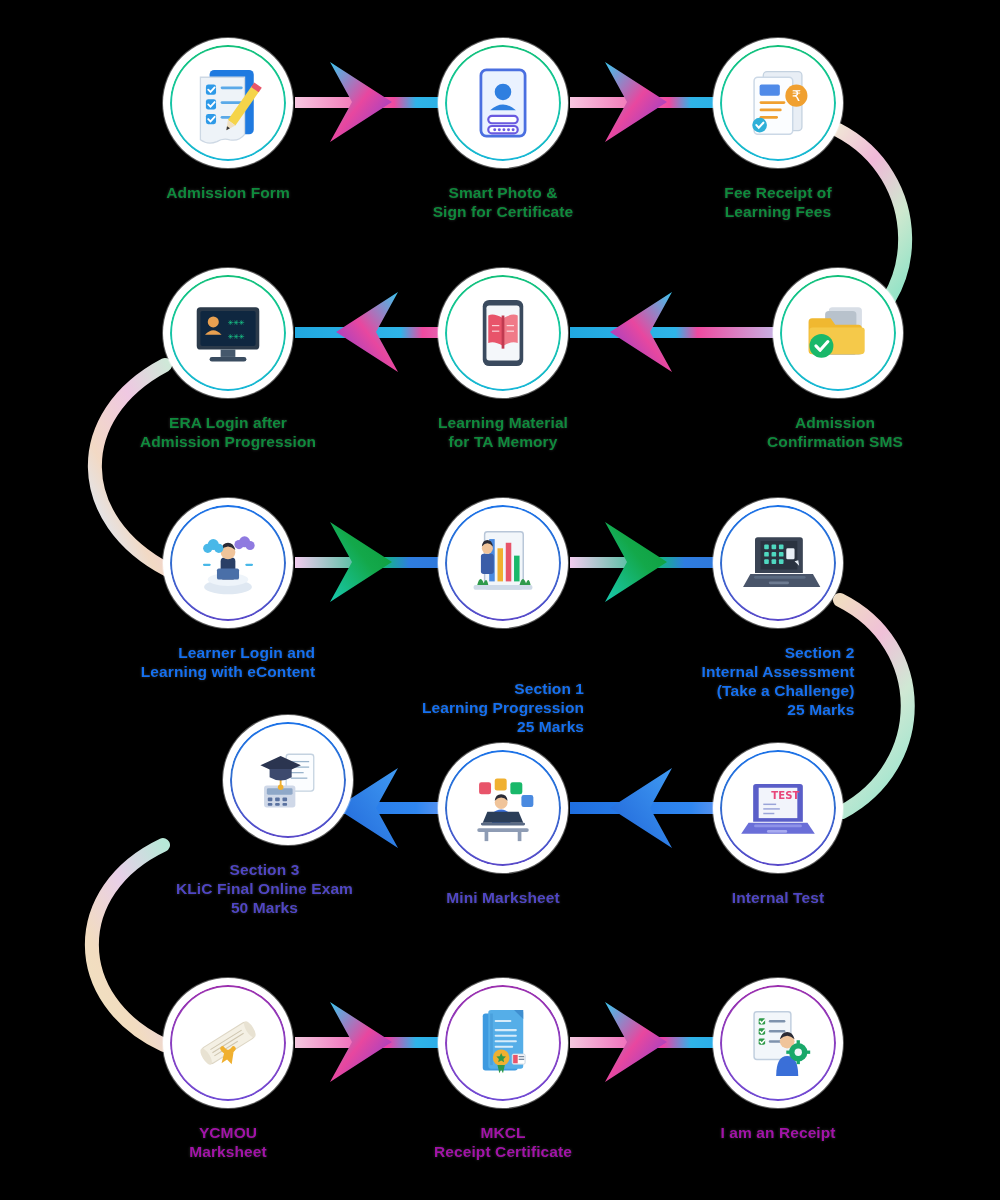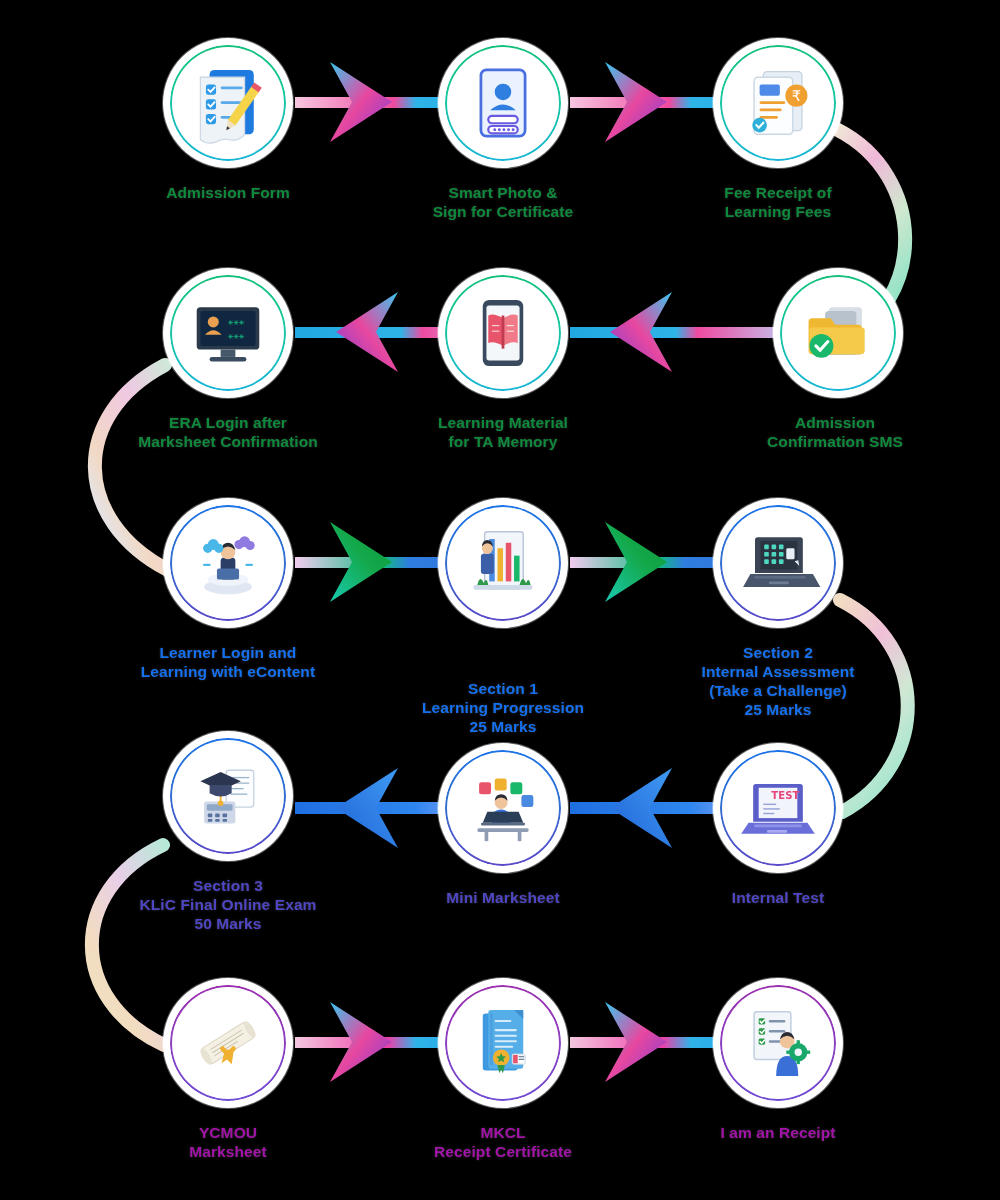--- a/index.html
+++ b/index.html
@@ -51,21 +51,21 @@
   .caption {
     margin-top: 16px;
     text-align: center;
     font-weight: bold;
     font-size: 15.5px;
     line-height: 1.22;
     letter-spacing: 0.1px;
     white-space: pre-line;
   }
   .c-green  { color: #0f8a3c; text-shadow: 0 0 3px rgba(255,255,255,.18); }
-  .c-blue   { color: #1570f0; text-shadow: 0 0 3px rgba(255,255,255,.18); }
+  .c-blue   { color: #1570f0; text-shadow: 0 0 3px rgba(255,255,255,.18); text-align: right; }
   .c-indigo { color: #4f46c4; text-shadow: 0 0 3px rgba(255,255,255,.18); }
   .c-magenta{ color: #a213a8; text-shadow: 0 0 3px rgba(255,255,255,.18); }
 </style>
 </head>
 <body>
 
 <div id="stage">
 
   <svg class="connectors" viewBox="0 0 1000 1200">
     <defs>
@@ -259,21 +259,21 @@
         <path d="M25 52 q9 -10 18 0 Z" fill="#e8a050"></path>
         <g fill="#19c988" font-size="10" font-family="DejaVu Sans Mono, monospace">
           <text x="50" y="41">✳✳✳</text>
             <text x="50" y="56">✳✳✳</text>
         </g>
         <rect x="42" y="68" width="16" height="8" fill="#45586c"></rect>
         <rect x="30" y="76" width="40" height="5" rx="2.5" fill="#3a4c60"></rect>
       </svg>
     </div>
     <div class="caption c-green">ERA Login after
-Marksheet Confirmation</div>
+Admission Progression</div>
   </div>
 
   <div class="node" style="left:378px; top:268px;">
     <div class="bubble">
       <div class="ring green-cyan"></div>
       <svg class="art" viewBox="0 0 100 100">
         <rect x="28" y="14" width="44" height="72" rx="7" fill="#3a4a5e"></rect>
         <rect x="32" y="20" width="36" height="60" rx="3" fill="#f4f7fa"></rect>
         <path d="M50 34 q-10 -6 -16 -3 v30 q6 -3 16 3 Z" fill="#e8546a"></path>
         <path d="M50 34 q10 -6 16 -3 v30 q-6 -3 -16 3 Z" fill="#f07a88"></path>
@@ -380,21 +380,21 @@
         <rect x="40" y="70" width="22" height="3" rx="1.5" fill="#6e7c92"></rect>
         <rect x="24" y="64" width="56" height="3" rx="1.5" fill="#5a6a80"></rect>
       </svg>
     </div>
     <div class="caption c-blue">Section 2
 Internal Assessment
 (Take a Challenge)
 25 Marks</div>
   </div>
 
-  <div class="node" style="left:103px; top:731px;">
+  <div class="node" style="left:103px; top:715px;align-items:flex-end;">
     <div class="bubble">
       <div class="ring blue-purple"></div>
       <svg class="art" viewBox="0 0 100 100">
         <rect x="48" y="22" width="30" height="40" rx="3" fill="#fbfdff" stroke="#c4d2e0" stroke-width="1.4"></rect>
         <g stroke="#9ab4cc" stroke-width="1.4">
             <path d="M53 30 h20"></path>
             <path d="M53 36 h20"></path>
             <path d="M53 42 h14"></path>
             <path d="M53 48 h18"></path>
           </g>

